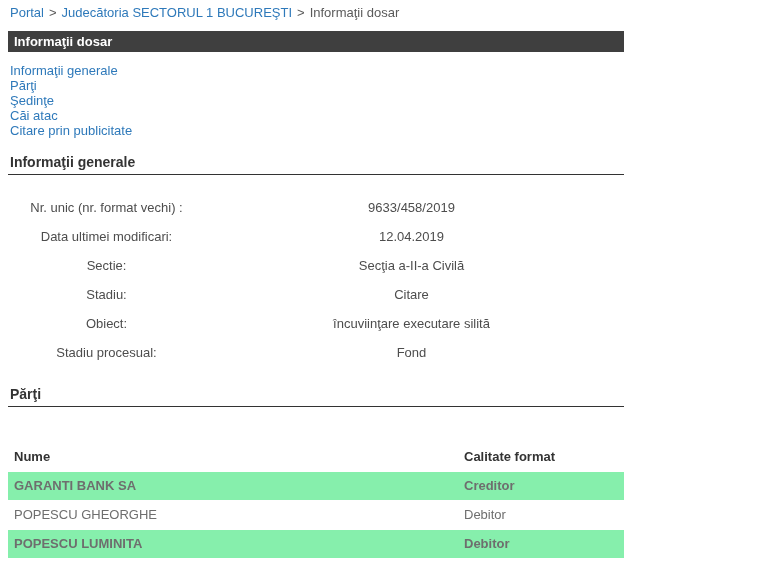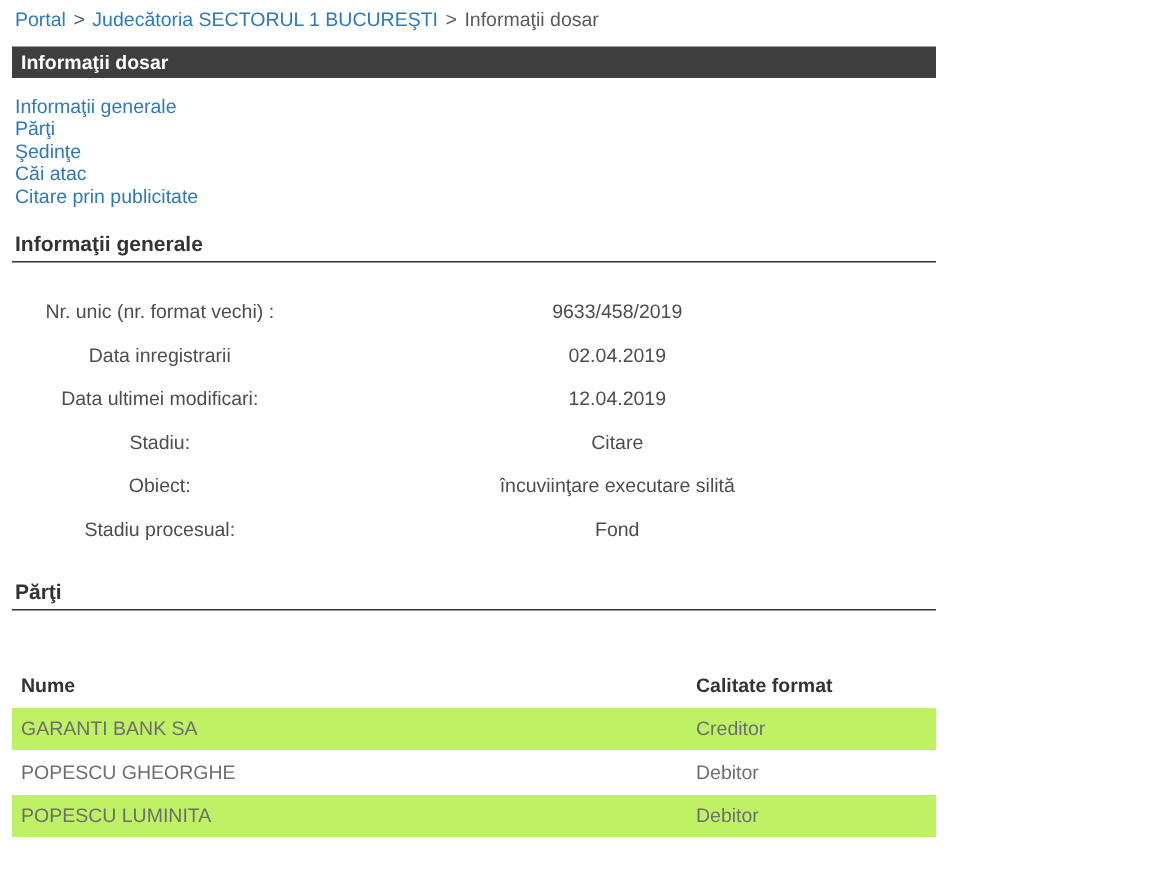--- a/index.html
+++ b/index.html
@@ -48,21 +48,21 @@
 
   .parties-heading { margin-top: 19px; }
 
   
   .ptable { margin-top: 35px; }
   .trow { display: flex; height: 28px; line-height: 28px; margin-bottom: 1px; }
   .trow .tc1 { width: 456px; padding-left: 6px; flex: none; }
   .trow .tc2 { flex: 1; }
   .thead { height: 29px; line-height: 29px; font-weight: bold; color: #333333; }
   .data-row { color: #6e6e6e; }
-  .row-alt { background: #bef264; }
+  .row-alt { background: #86efac; font-weight: bold; }
 </style>
 </head>
 <body>
 
 <div class="page">
 
   <div class="breadcrumb">
     <a class="bc-link" href="#">Portal</a><span class="bc-sep">&gt;</span><a class="bc-link" href="#">Judecătoria SECTORUL 1 BUCUREŞTI</a><span class="bc-sep">&gt;</span><span class="bc-current">Informaţii dosar</span>
   </div>
 
@@ -79,26 +79,26 @@
   </nav>
 
   <h2 class="section-heading">Informaţii generale</h2>
 
   <div class="fields">
     <div class="field-row">
       <span class="field-label">Nr. unic (nr. format vechi) :</span>
       <span class="field-value">9633/458/2019</span>
     </div>
     <div class="field-row">
-      <span class="field-label">Data inregistrarii</span>
-      <span class="field-value">02.04.2019</span>
+      <span class="field-label">Data ultimei modificari:</span>
+      <span class="field-value">12.04.2019</span>
     </div>
     <div class="field-row">
-      <span class="field-label">Data ultimei modificari:</span>
-      <span class="field-value">12.04.2019</span>
+      <span class="field-label">Sectie:</span>
+      <span class="field-value">Secţia a-II-a Civilă</span>
     </div>
     <div class="field-row">
       <span class="field-label">Stadiu:</span>
       <span class="field-value">Citare</span>
     </div>
     <div class="field-row">
       <span class="field-label">Obiect:</span>
       <span class="field-value">încuviinţare executare silită</span>
     </div>
     <div class="field-row">

